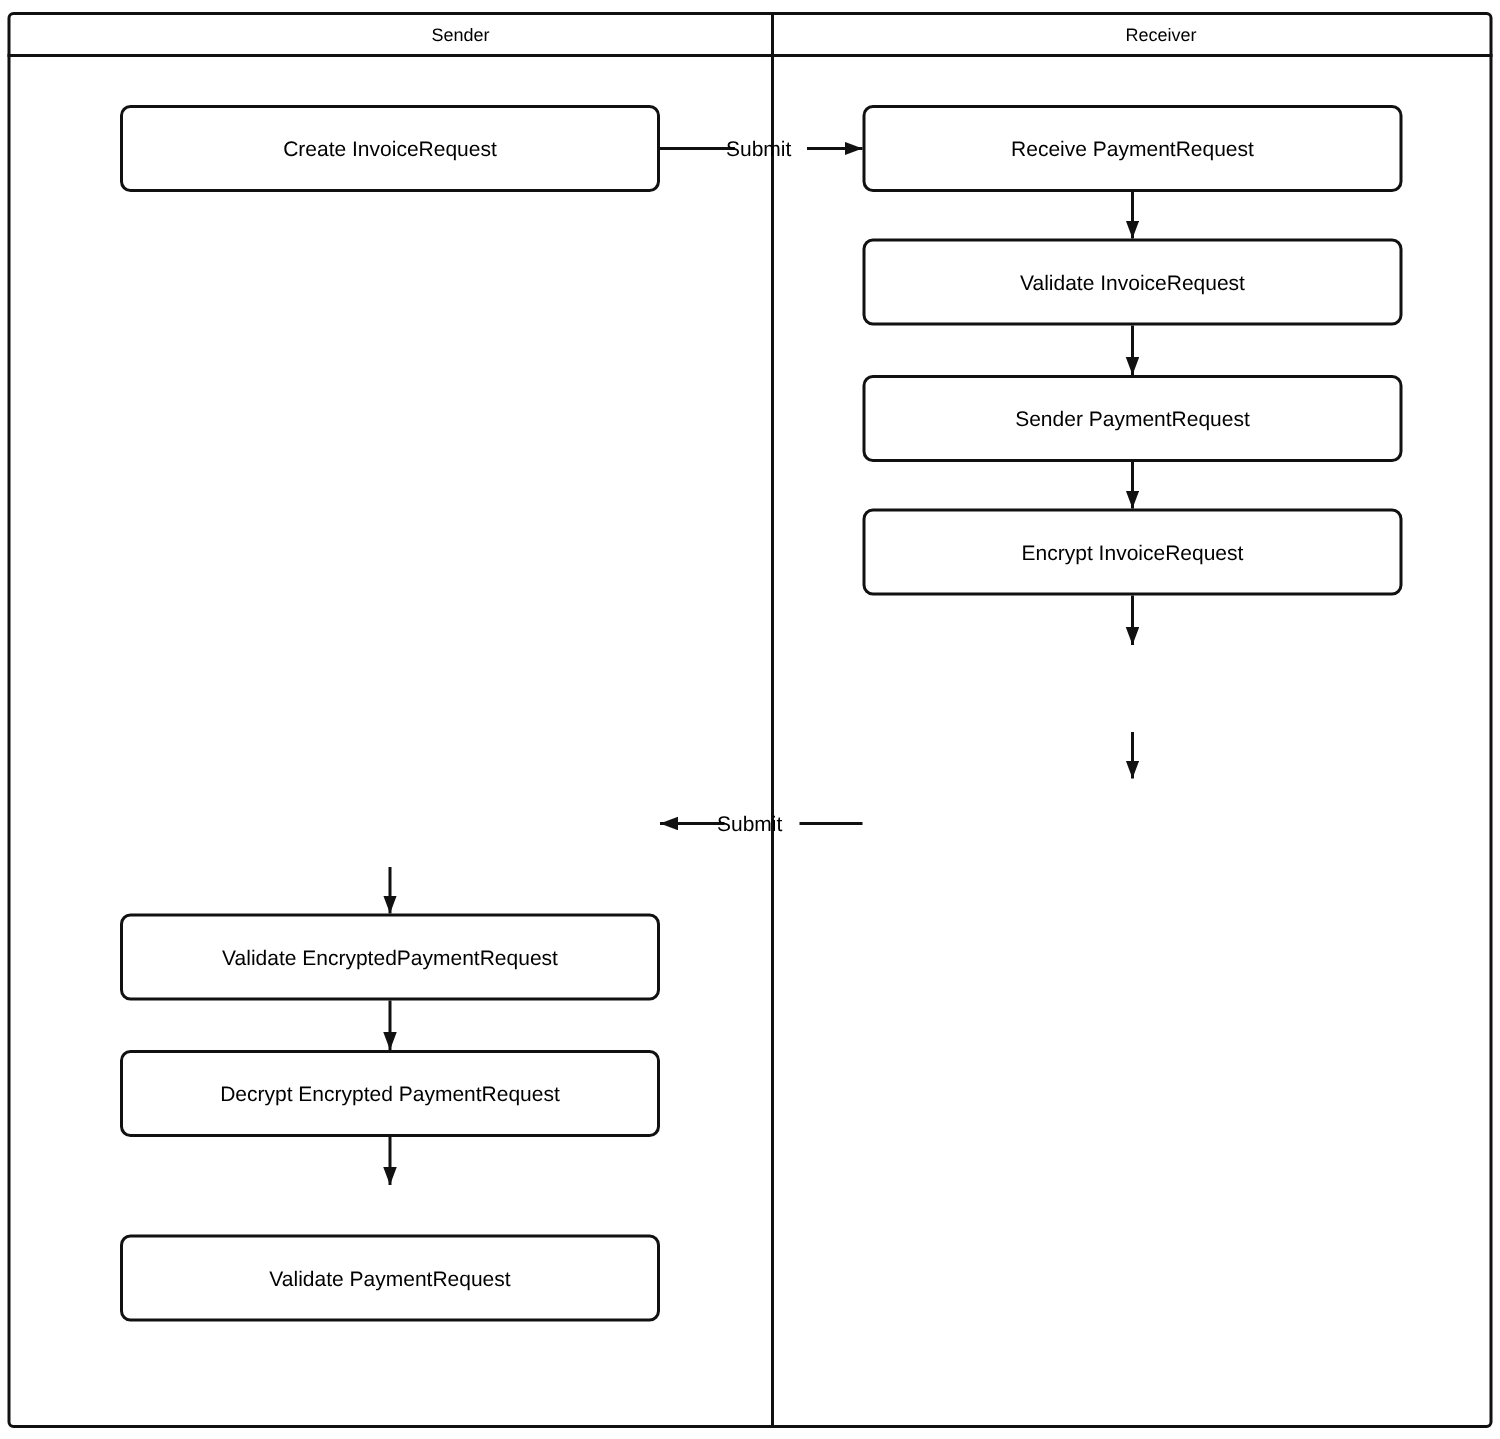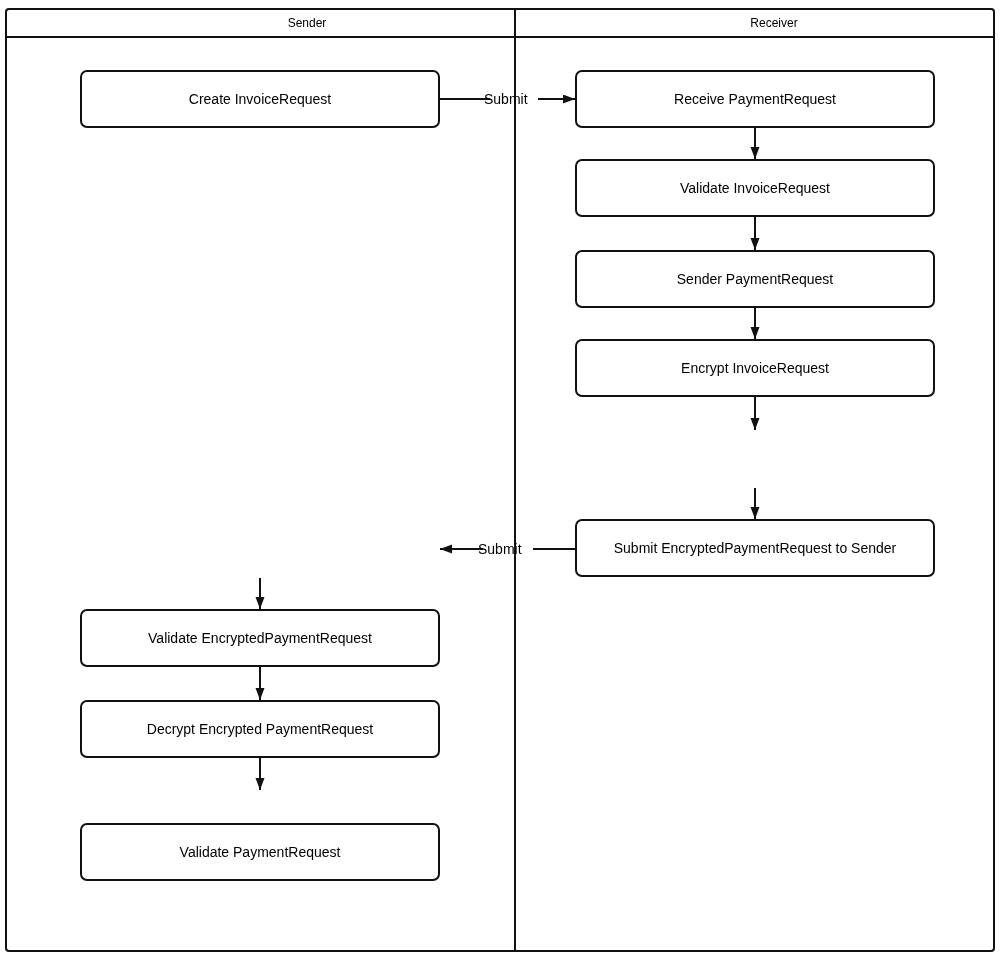--- a/index.html
+++ b/index.html
@@ -114,18 +114,17 @@
 
   <div class="node sender-col" style="top:70px">Create InvoiceRequest</div>
   <div class="node sender-col" style="top:609px">Validate EncryptedPaymentRequest</div>
   <div class="node sender-col" style="top:700px">Decrypt Encrypted PaymentRequest</div>
   <div class="node sender-col" style="top:823px">Validate PaymentRequest</div>
 
   <div class="node receiver-col" style="top:70px">Receive PaymentRequest</div>
   <div class="node receiver-col" style="top:159px">Validate InvoiceRequest</div>
   <div class="node receiver-col" style="top:250px">Sender PaymentRequest</div>
   <div class="node receiver-col" style="top:339px">Encrypt InvoiceRequest</div>
-  <div class="node receiver-col" style="top:519px">Submit EncryptedPaymentRequest to Sender</div>
 
   <div class="edge-label" style="left:484px; top:91px">Submit</div>
   <div class="edge-label" style="left:478px; top:541px">Submit</div>
 
 </div>
 
 </body></html>

